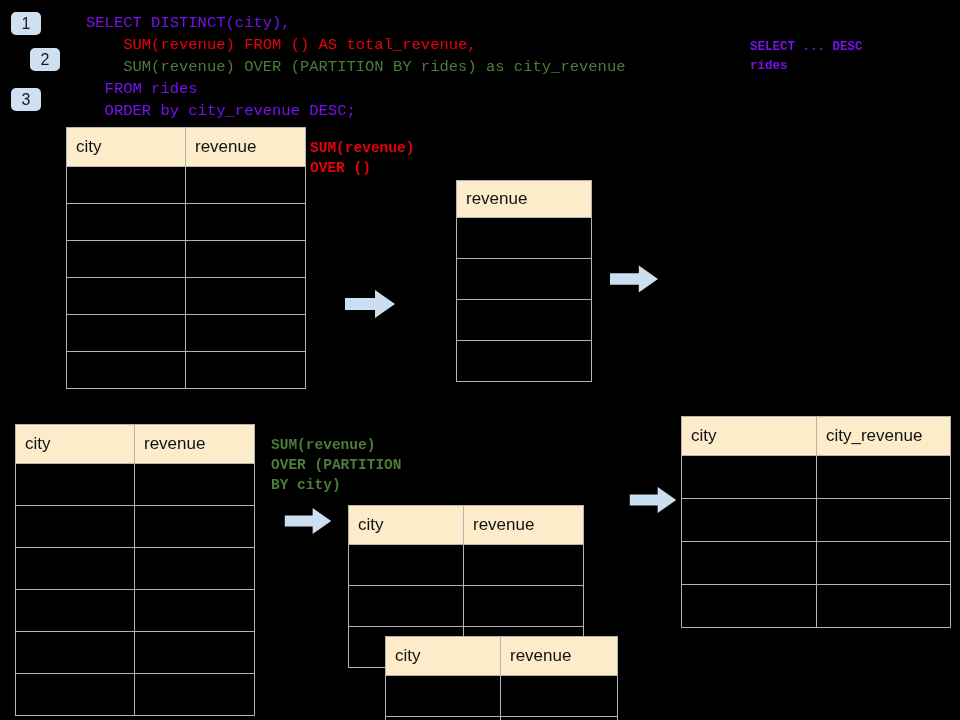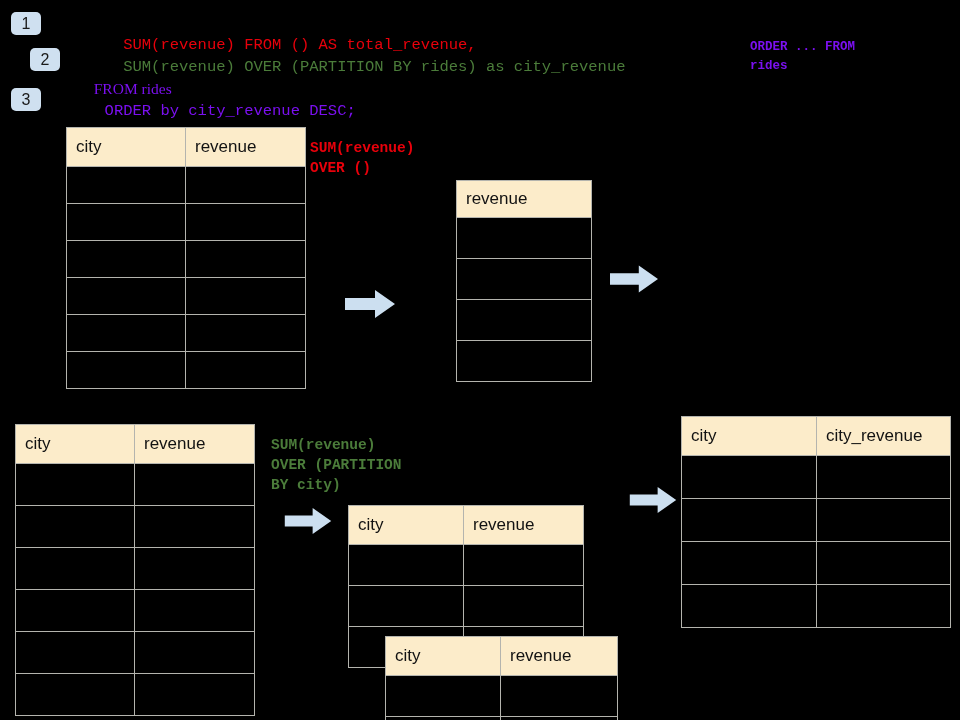--- a/index.html
+++ b/index.html
@@ -93,26 +93,27 @@
 </style>
 </head>
 <body>
 
 <div id="stage">
 
   <div class="badge" style="left:11px;  top:12px;">1</div>
   <div class="badge" style="left:30px;  top:48px;">2</div>
   <div class="badge" style="left:11px;  top:88px;">3</div>
 
+  <div class="code c-purple" style="left:86px; top:12px;">SELECT DISTINCT(city),</div>
   <div class="code c-red" style="left:86px; top:34px;">    SUM(revenue) FROM () AS total_revenue,</div>
   <div class="code c-green" style="left:86px; top:56px;">    SUM(revenue) OVER (PARTITION BY rides) as city_revenue</div>
-  <div class="code c-purple" style="left:86px; top:78px;font-family:Liberation Serif, serif;">  FROM rides</div>
+  <div class="code c-purple" style="left:86px; top:78px;">  FROM rides</div>
   <div class="code c-purple" style="left:86px; top:100px;">  ORDER by city_revenue DESC;</div>
 
-  <div class="side-note" style="left:750px; top:38px;">ORDER ... FROM
+  <div class="side-note" style="left:750px; top:38px;">SELECT ... DESC
 rides</div>
 
   <div class="label c-red" style="left:310px; top:138px;">SUM(revenue)
 OVER ()</div>
 
   <div class="label c-green" style="left:271px; top:435px;">SUM(revenue)
 OVER (PARTITION
 BY city)</div>
 
   <table class="tbl" style="left:66px; top:127px; width:239px;">

